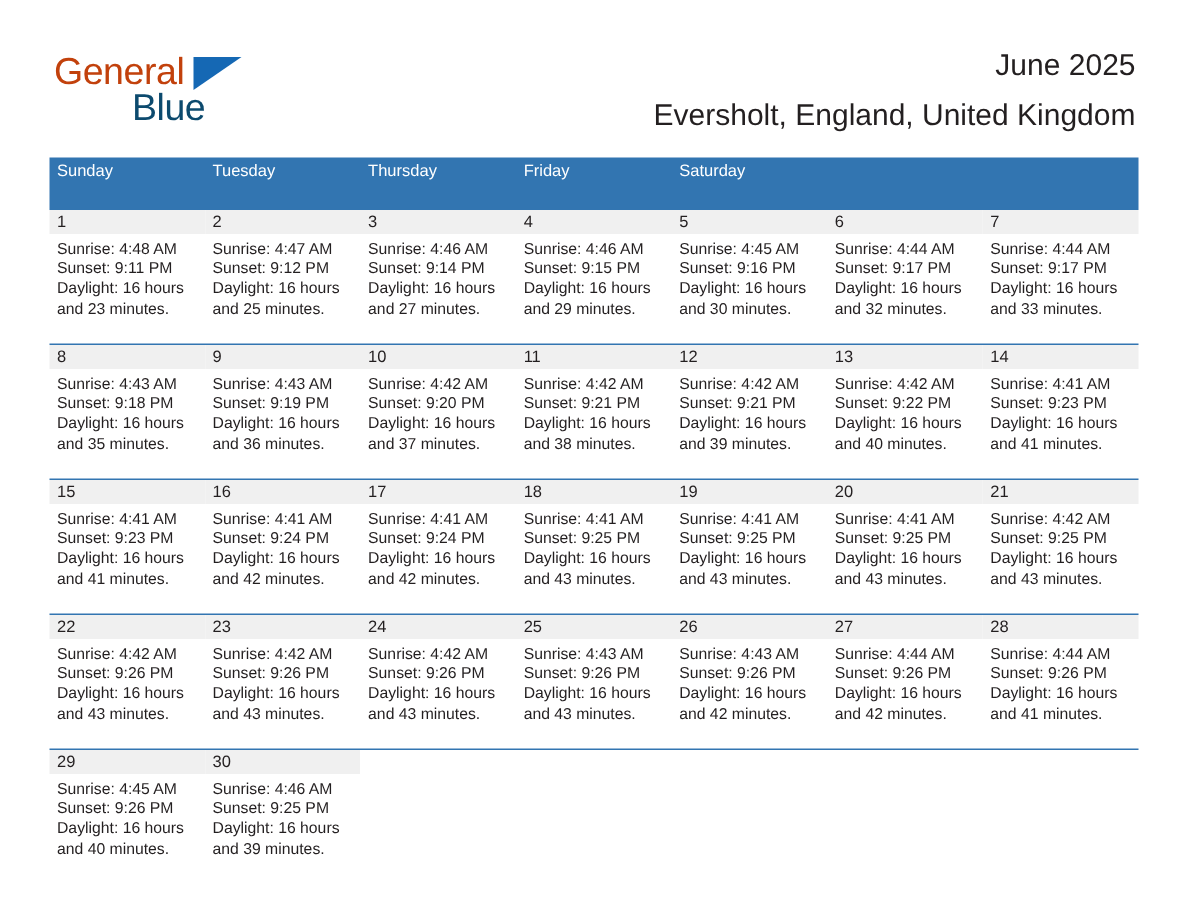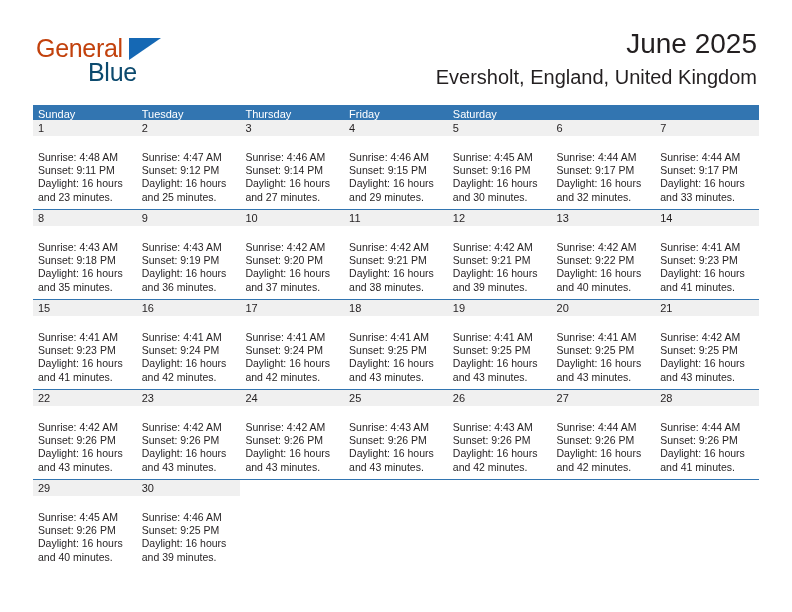--- a/index.html
+++ b/index.html
@@ -64,21 +64,21 @@
     border-bottom: 22px solid transparent;
   }
 
   .title-block {
     position: absolute;
     right: 35px;
     top: 28px;
     text-align: right;
   }
   .month-title {
-    font-size: 28px;
+    font-size: 20px;
     color: #231f20;
     line-height: 32px;
     white-space: nowrap;
   }
   .location {
     margin-top: 9px;
     font-size: 20px;
     color: #231f20;
     line-height: 17px;
     white-space: nowrap;
@@ -95,21 +95,21 @@
     display: flex;
     width: 726px;
   }
   .cal-col {
     width: 103.71px;
     box-sizing: border-box;
   }
 
   .dow-row {
     background: #3275b1;
-    height: 15px;
+    height: 35px;
   }
   .dow {
     color: #ffffff;
     font-size: 11px;
     line-height: 19px;
     padding-left: 5px;
     box-sizing: border-box;
     white-space: nowrap;
   }
 
@@ -139,21 +139,21 @@
     background: transparent;
   }
   .daynum {
     font-size: 11px;
     color: #231f20;
     line-height: 16px;
     padding-left: 5px;
     white-space: nowrap;
   }
   .details {
-    padding: 15px 4px 0 5px;
+    padding: 4px 4px 0 5px;
   }
   .detline {
     font-size: 10.5px;
     line-height: 13.2px;
     color: #231f20;
     white-space: nowrap;
   }
 </style>
 </head>
 <body>

